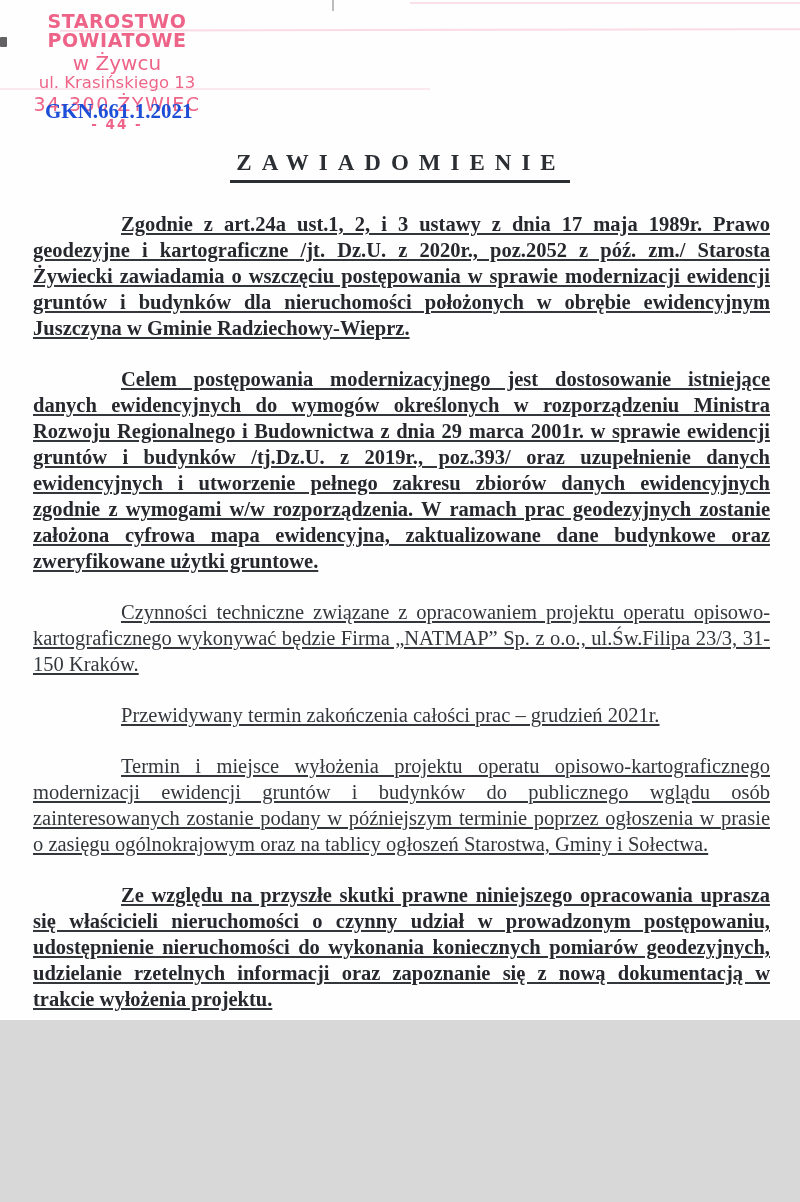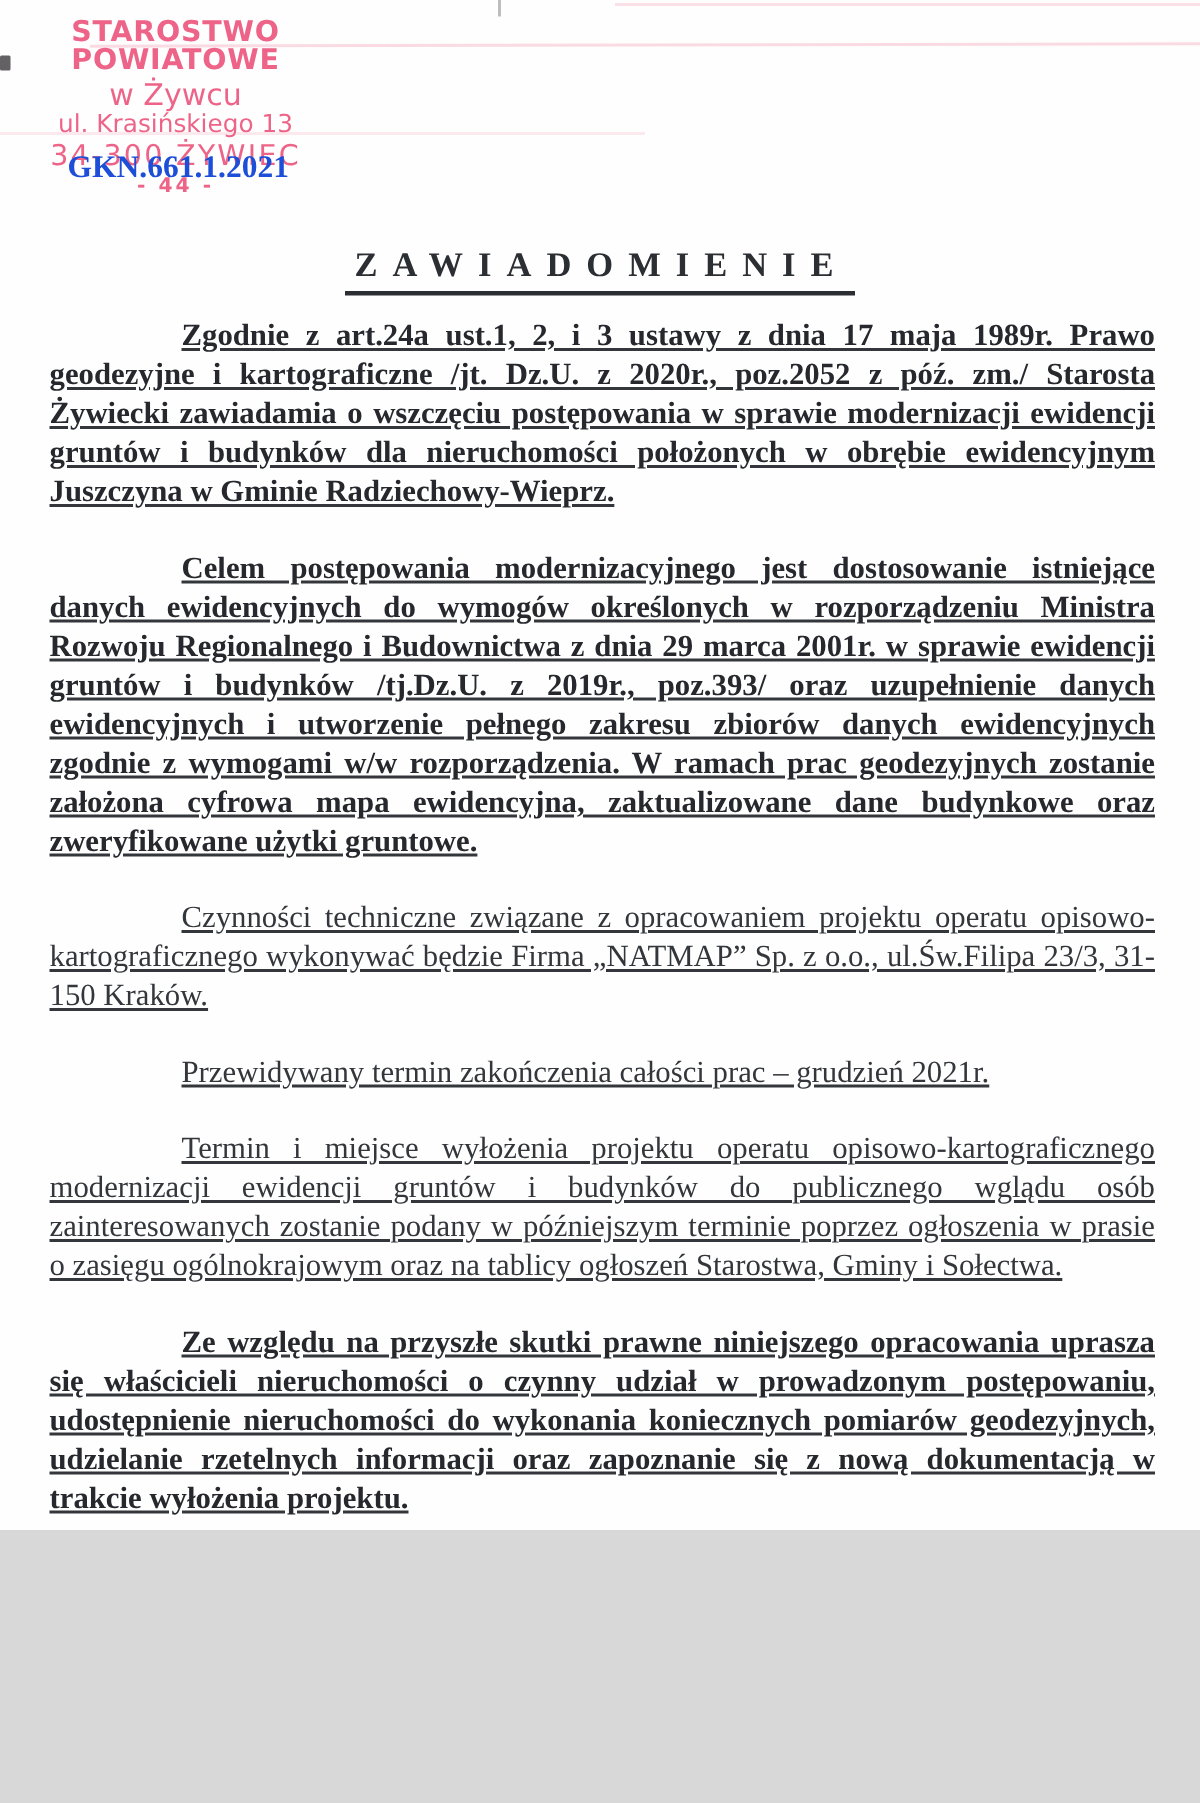--- a/index.html
+++ b/index.html
@@ -44,21 +44,21 @@
 
   
   .refline {
     position: absolute;
     top: 99px; left: 45px; right: 34px;
     display: flex; justify-content: space-between;
     font-weight: bold; font-size: 21px; color: #1d4ed8;
   }
 
   
-  .title-wrap { position: absolute; top: 164px; left: 0; right: 0; text-align: center; }
+  .title-wrap { position: absolute; top: 150px; left: 0; right: 0; text-align: center; }
   .title-text {
     display: inline-block;
     font-size: 23px; font-weight: bold;
     letter-spacing: 10px;
     color: #2b2e33;
     border-bottom: 3px solid #2b2e33;
     padding: 0 4px 4px 6px;
   }
 
   

